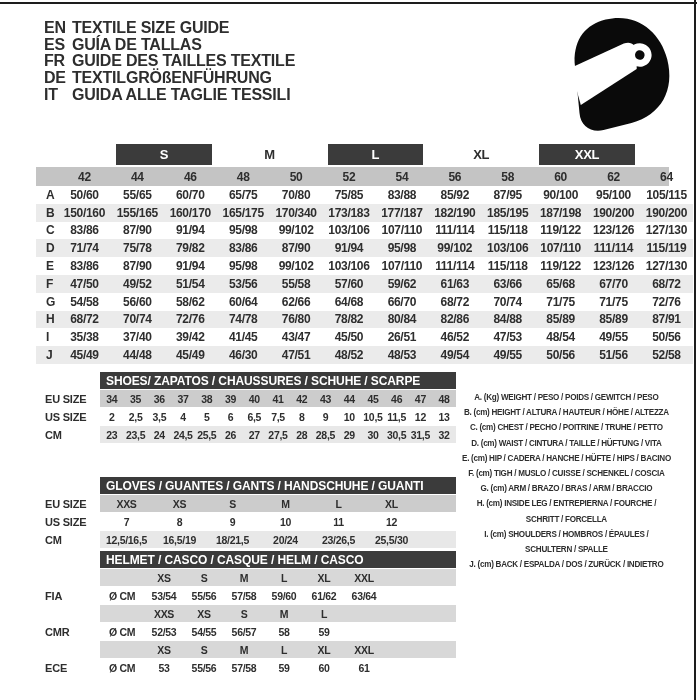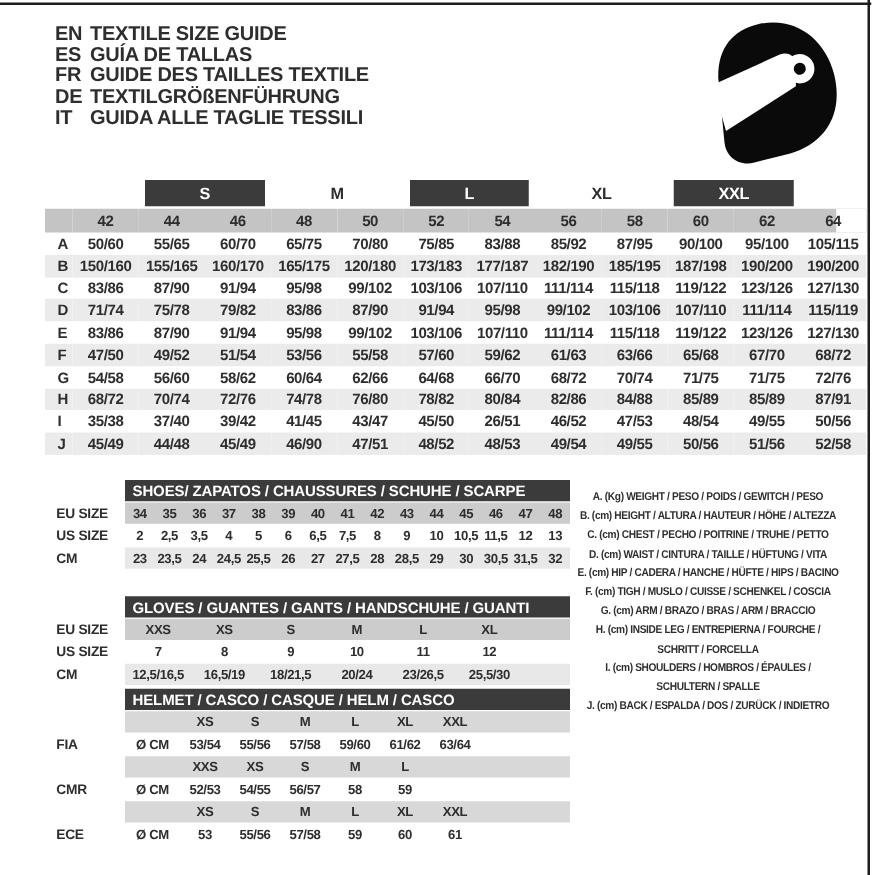--- a/index.html
+++ b/index.html
@@ -28,21 +28,21 @@
   tr.letters .band{background:var(--dark-band);color:var(--band-text);height:21px;line-height:21px;margin:0 3px;text-align:center;font-size:13px;font-weight:700;}
   tr.letters .plain{text-align:center;font-size:13px;font-weight:700;}
   tr.nums{background:var(--num-band);}
   tr.nums td{height:19px;font-size:12px;}
   tr.nums td:last-child{box-shadow:inset -24px 0 0 #fff;}
   tr.zebra{background:var(--row-alt);}
   td.rowletter{text-align:left;padding-left:10px;width:22px;}
 
   
   .block{position:absolute;left:36px;}
-  .block.shoes{top:384px;text-align:center;}
+  .block.shoes{top:372px;text-align:center;}
   .block.gloves{top:477px;}
   .block.helmet{top:551px;}
   .srow{display:flex;height:17px;margin-bottom:1px;align-items:stretch;}
   .slabel{width:64px;padding-left:9px;display:flex;align-items:center;font-size:11px;font-weight:700;letter-spacing:-0.2px;white-space:nowrap;}
   .sstrip{width:356px;display:flex;align-items:center;}
   .sstrip.title{background:var(--dark-band);color:var(--band-text);font-size:12px;font-weight:700;padding-left:6px;letter-spacing:-0.1px;white-space:nowrap;}
   .sstrip.grid{display:grid;align-items:center;}
   .shade-mid{background:var(--strip-mid);}
   .shade-light{background:var(--strip-light);}
   .shade-h{background:var(--helmet-strip);}
@@ -145,21 +145,21 @@
           <td>90/100</td>
           <td>95/100</td>
           <td>105/115</td>
         </tr>
         <tr class="zebra">
           <td class="rowletter">B</td>
           <td>150/160</td>
           <td>155/165</td>
           <td>160/170</td>
           <td>165/175</td>
-          <td>120/180</td>
+          <td>170/340</td>
           <td>173/183</td>
           <td>177/187</td>
           <td>182/190</td>
           <td>185/195</td>
           <td>187/198</td>
           <td>190/200</td>
           <td>190/200</td>
         </tr>
         <tr>
           <td class="rowletter">C</td>
@@ -264,21 +264,21 @@
           <td>47/53</td>
           <td>48/54</td>
           <td>49/55</td>
           <td>50/56</td>
         </tr>
         <tr class="zebra">
           <td class="rowletter">J</td>
           <td>45/49</td>
           <td>44/48</td>
           <td>45/49</td>
-          <td>46/90</td>
+          <td>46/30</td>
           <td>47/51</td>
           <td>48/52</td>
           <td>48/53</td>
           <td>49/54</td>
           <td>49/55</td>
           <td>50/56</td>
           <td>51/56</td>
           <td>52/58</td>
         </tr>
       </tbody>

